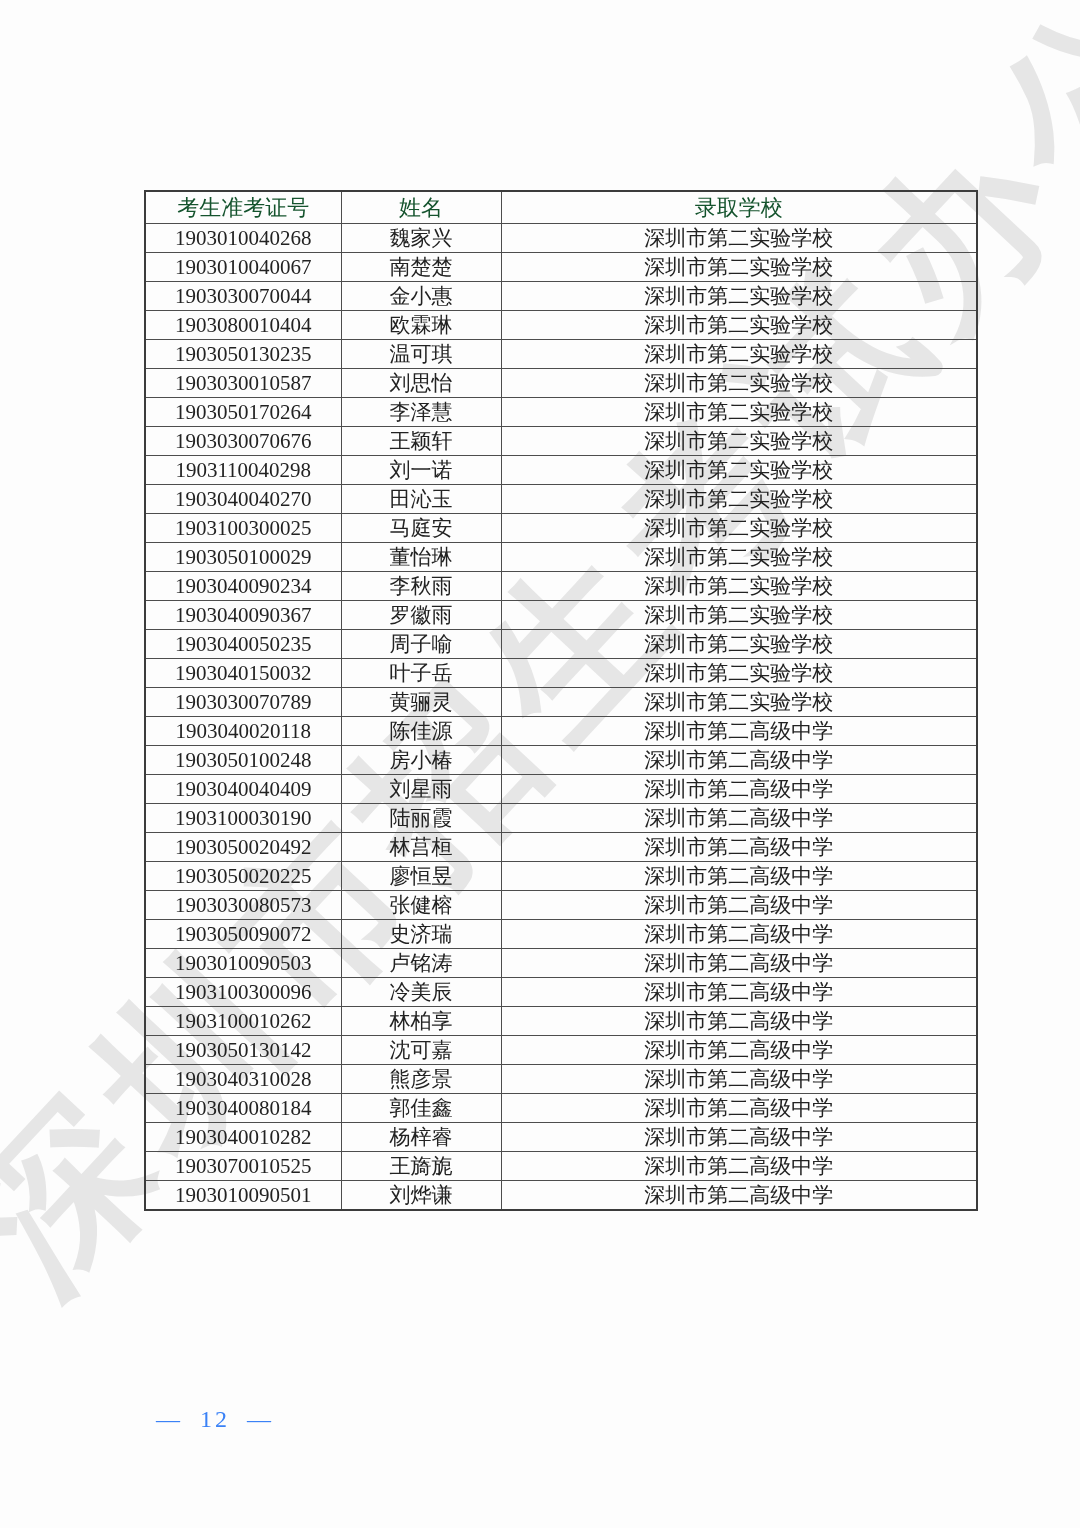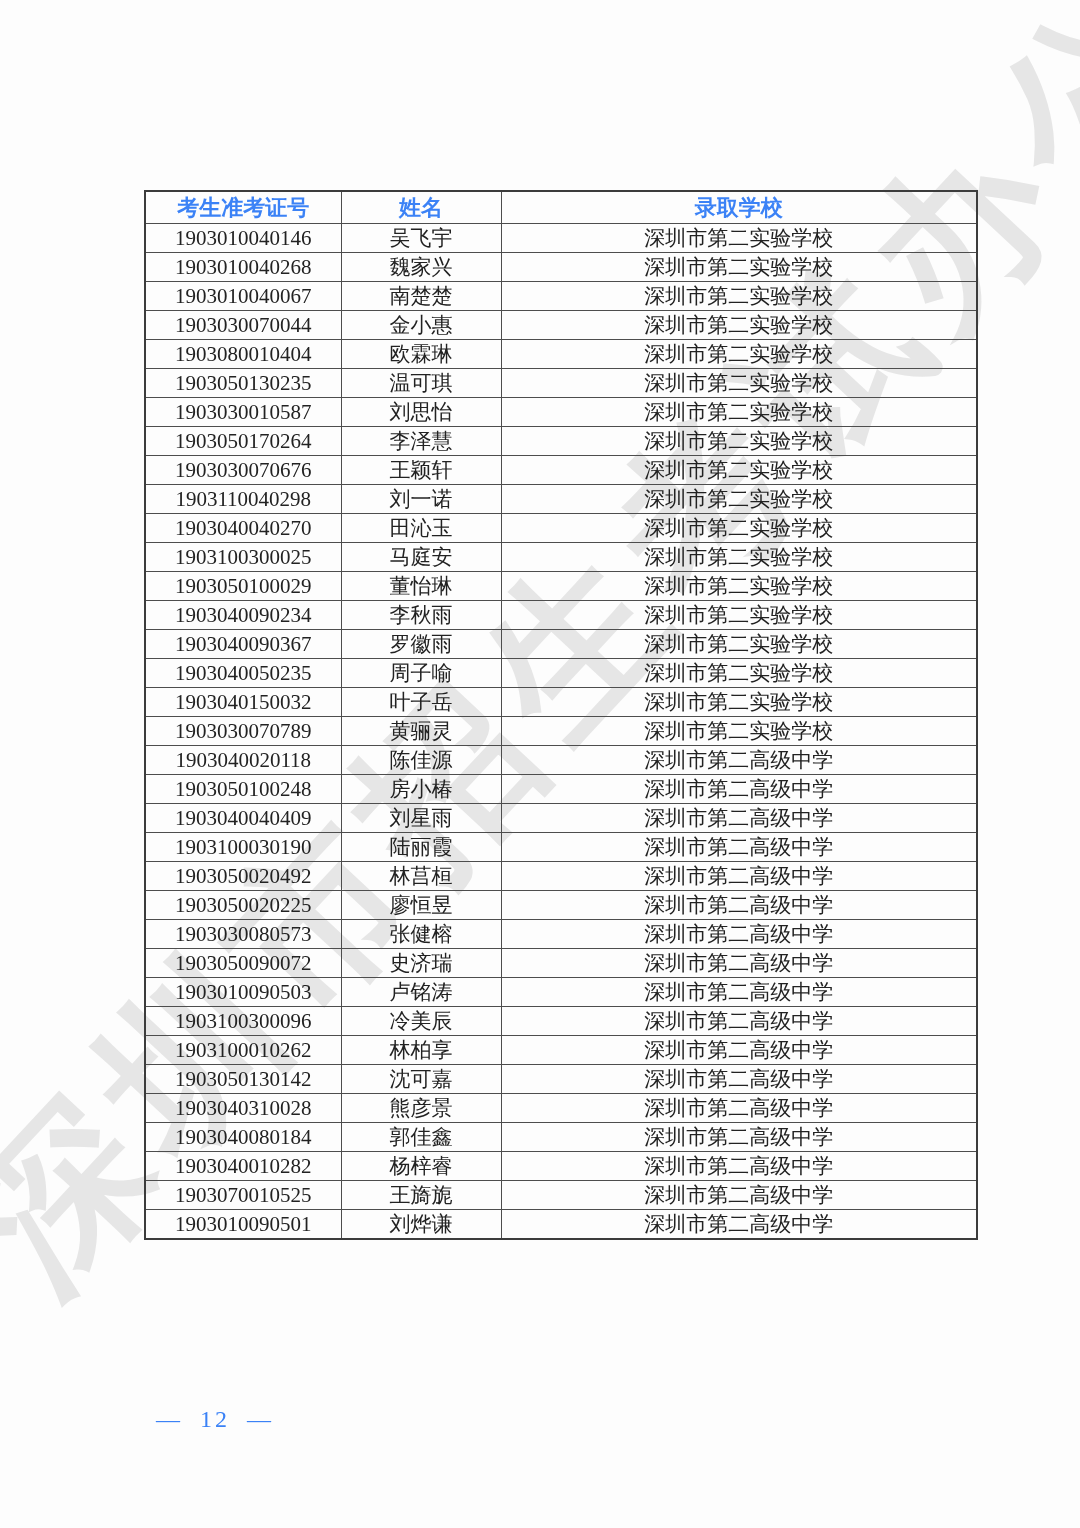--- a/index.html
+++ b/index.html
@@ -57,22 +57,22 @@
     padding: 0;
     overflow: hidden;
     white-space: nowrap;
   }
   table.admission {
     border: 2px solid #3c3c3c;
   }
   table.admission th {
     height: 31px;
     font-size: 22px;
-    font-weight: bold;
-    color: #3b82f6;
+    font-weight: normal;
+    color: #14532d;
   }
   table.admission td {
     height: 27.5px;
     font-size: 21px;
     color: #222222;
   }
   .page-number {
     position: absolute;
     left: 156px;
     top: 1406px;
@@ -100,25 +100,20 @@
     </colgroup>
     <thead>
       <tr>
         <th>考生准考证号</th>
         <th>姓名</th>
         <th>录取学校</th>
       </tr>
     </thead>
     <tbody id="table-body">
         <tr>
-          <td>1903010040146</td>
-          <td>吴飞宇</td>
-          <td>深圳市第二实验学校</td>
-        </tr>
-        <tr>
           <td>1903010040268</td>
           <td>魏家兴</td>
           <td>深圳市第二实验学校</td>
         </tr>
         <tr>
           <td>1903010040067</td>
           <td>南楚楚</td>
           <td>深圳市第二实验学校</td>
         </tr>
         <tr>

